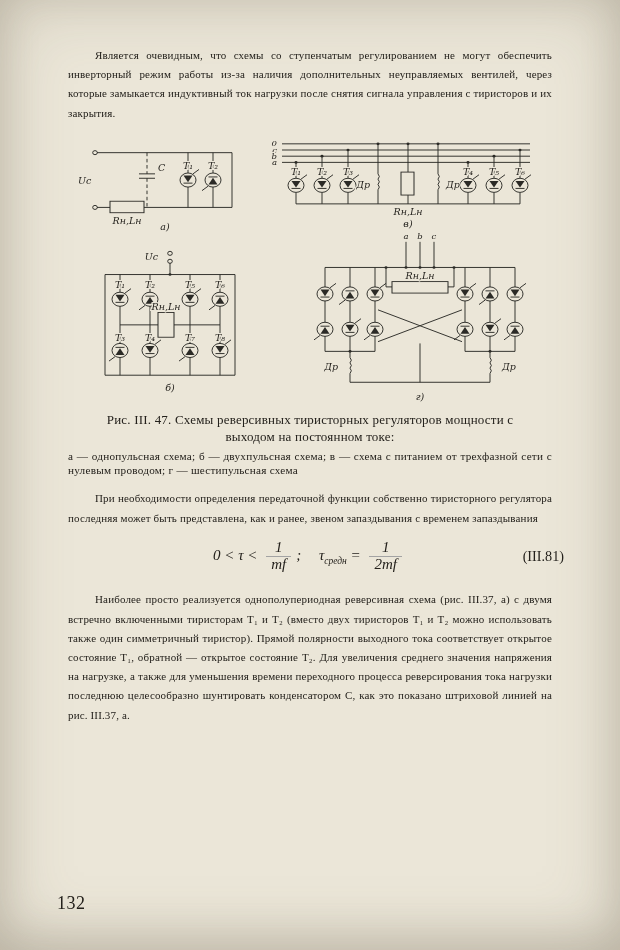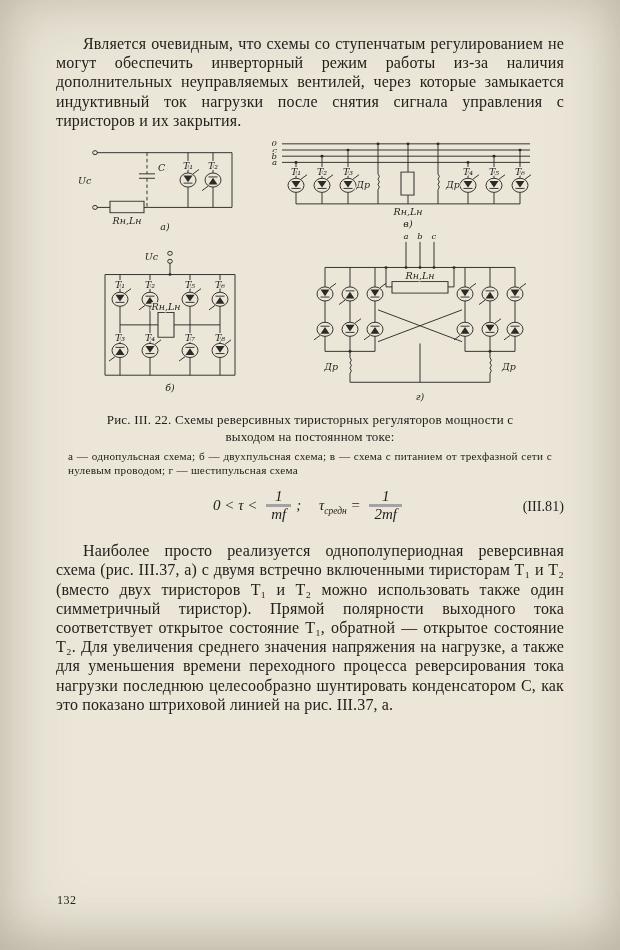--- a/index.html
+++ b/index.html
@@ -5,33 +5,33 @@
   html,body{margin:0;padding:0;}
   body{width:620px;height:950px;background:#d8d2c2;}
   .page{
     position:relative;width:620px;height:950px;overflow:hidden;
     background:#ebe6d8;
     box-shadow:inset 0 0 70px rgba(110,100,80,.28), inset 0 -14px 40px rgba(100,90,70,.18);
     font-family:"Liberation Serif","DejaVu Serif",serif;
     color:#24211c;
   }
   .content{position:absolute;left:56px;top:34px;width:508px;}
-  p.body{font-size:16px;line-height:19.2px;text-align:justify;text-indent:27px;margin:0;letter-spacing:.15px;}
+  p.body{font-size:11px;line-height:19.2px;text-align:justify;text-indent:27px;margin:12px;letter-spacing:.15px;}
   figure{margin:5px 0 2px 0;padding:0;}
   svg.diagram{display:block;margin:0 auto;}
   .cap-main{font-size:13px;line-height:17px;text-align:center;width:430px;margin:4px auto 5px auto;letter-spacing:.2px;}
   .cap-legend{font-size:11.2px;line-height:13.8px;text-align:justify;width:484px;margin:0 auto;letter-spacing:.25px;}
   .equation{position:relative;text-align:center;font-size:15px;font-style:italic;margin:11px 0 18px 0;}
   .equation .eq-num{position:absolute;right:0;top:50%;transform:translateY(-50%);font-style:normal;font-size:14.2px;text-align:center;}
   .frac{display:inline-block;vertical-align:middle;text-align:center;line-height:1.05;margin:0 5px;}
   .frac .num{display:block;padding:0 5px;}
-  .frac .den{display:block;border-top:3px solid #a3a3a3;padding:0 5px;}
+  .frac .den{display:block;border-top:1px solid #a3a3a3;padding:0 5px;}
   .equation sub{font-size:9.5px;}
   .eq-gap{display:inline-block;width:14px;}
-  .page-number{position:absolute;left:57px;top:893px;font-size:12px;letter-spacing:.5px;}
+  .page-number{position:absolute;left:57px;top:893px;font-size:18px;letter-spacing:.5px;}
   .dlbl{font-family:"DejaVu Serif",serif;font-style:italic;font-size:9.5px;fill:#1f1d19;
         paint-order:stroke;stroke:#ebe6d8;stroke-width:2.4px;}
   .dlbl-sm{font-size:8.5px;}
 </style>
 </head>
 <body>
 
 <div class="page">
   <div class="content">
 
@@ -181,25 +181,26 @@
           <text class="dlbl dlbl-sm" x="350" y="118" text-anchor="middle">b</text>
           <text class="dlbl dlbl-sm" x="364" y="118" text-anchor="middle">c</text>
           <text class="dlbl" x="350" y="163" text-anchor="middle">Rн,Lн</text>
           <text class="dlbl" x="268" y="266" text-anchor="end">Др</text>
           <text class="dlbl" x="432" y="266" text-anchor="start">Др</text>
           <text class="dlbl" x="350" y="300" text-anchor="middle">г)</text>
         </g>
       </svg>
 
       <figcaption>
-        <div class="cap-main">Рис. III. 22. Схемы реверсивных тиристорных регуляторов мощности с выходом на постоянном токе:</div>
+        <div class="cap-main">Рис. III. 47. Схемы реверсивных тиристорных регуляторов мощности с выходом на постоянном токе:</div>
         <div class="cap-legend">а — однопульсная схема; б — двухпульсная схема; в — схема с питанием от трехфазной сети с нулевым проводом; г — шестипульсная схема</div>
       </figcaption>
     </figure>
 
+    <p class="body">При необходимости определения передаточной функции собственно тиристорного регулятора последняя может быть представлена, как и ранее, звеном запаздывания с временем запаздывания</p>
 
     <div class="equation">
       <span>0 &lt; τ &lt;</span>
       <span class="frac">
         <span class="num">1</span>
         <span class="den">mf</span>
       </span><span>;</span><span class="eq-gap"></span>
       <span>τ</span><sub>средн</sub>
       <span>=</span>
       <span class="frac">

